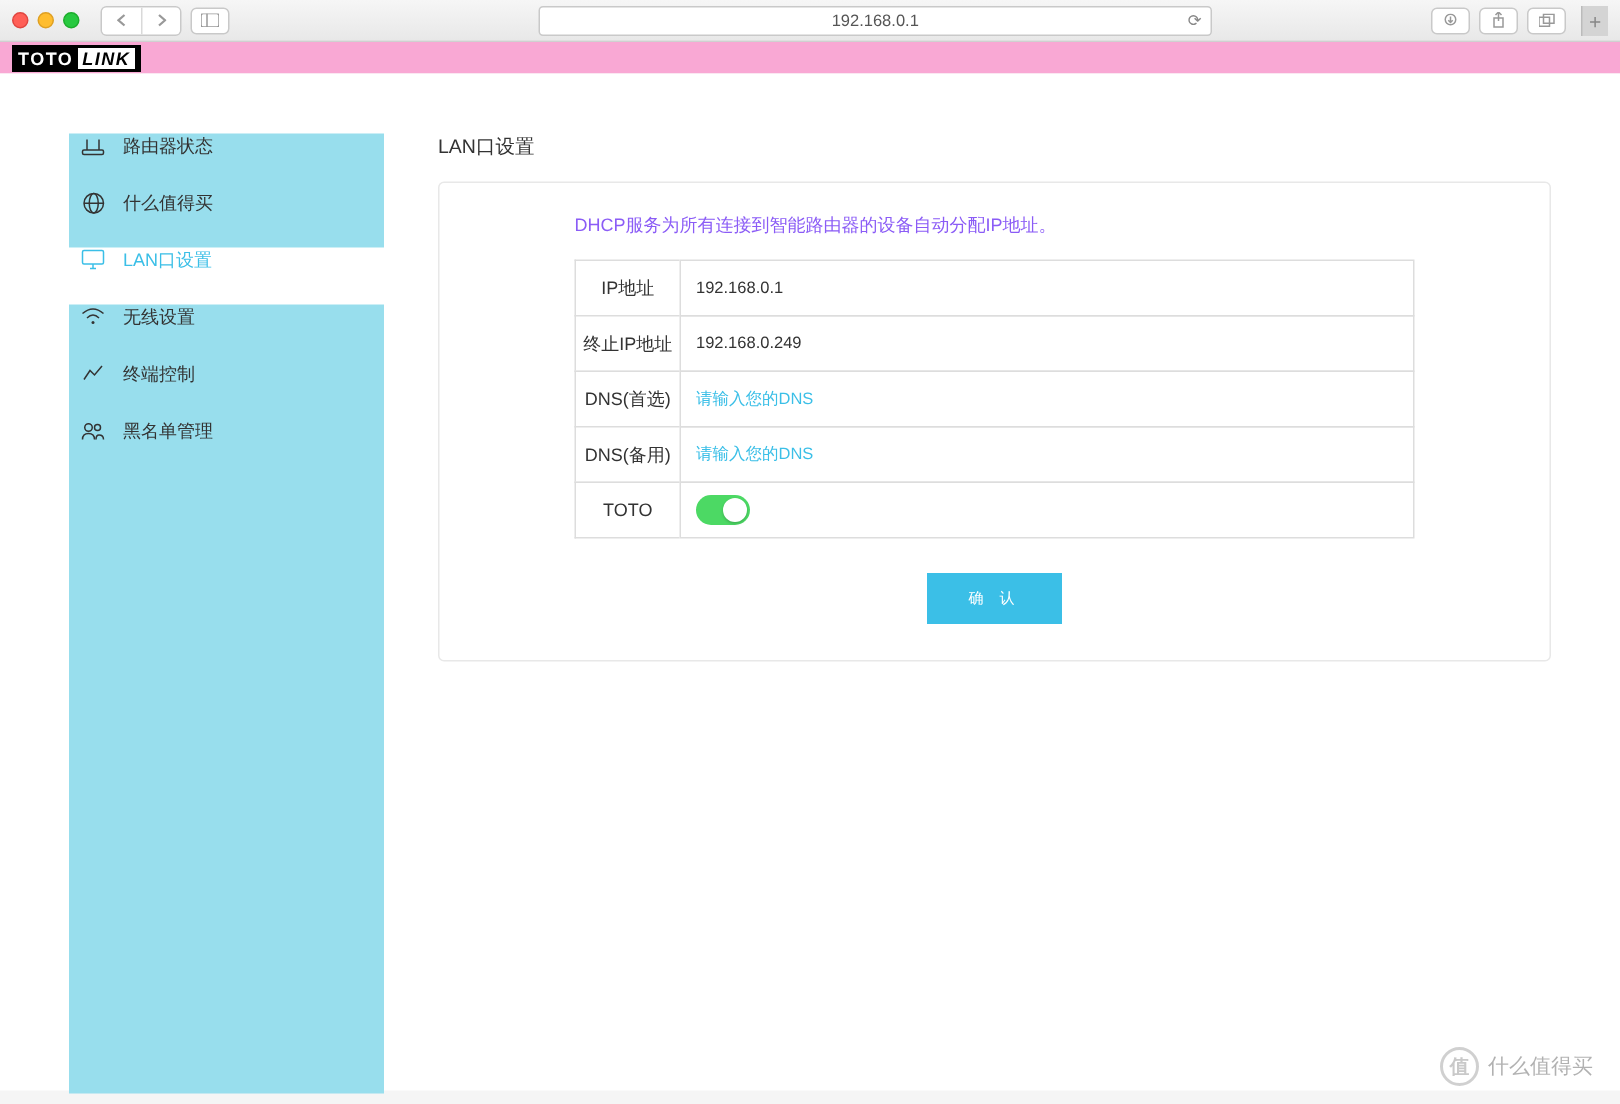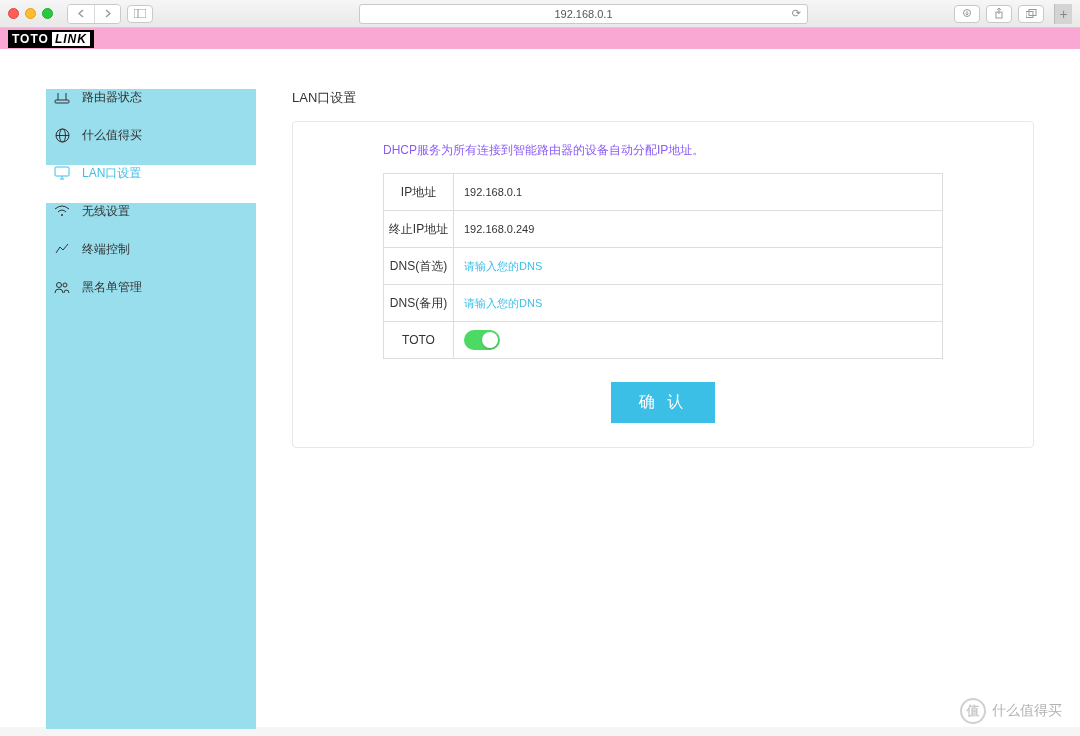--- a/index.html
+++ b/index.html
@@ -40,21 +40,21 @@
     .content-panel { border:1px solid #e8e8e8; border-radius:4px; padding: 20px 90px 24px 90px; }
     .info-text { font-size:12px; color:#8b5cf6; margin-bottom:14px;}
     .form-row { display:flex; margin-bottom:-1px;}
     .form-label { width:70px; border:1px solid #ddd; border-right:none; display:flex; align-items:center; justify-content:center; font-size:12px; color:#333; height:38px; background:#fff;}
     .form-input-wrap { flex:1; border:1px solid #ddd; height:38px; display:flex; align-items:center; padding:0 10px;}
     .form-input { border:none; outline:none; font-size:11px; color:#333; width:100%; }
     .form-input::placeholder { color:#3bbfe7; }
     .toggle { width:36px; height:20px; background:#4cd964; border-radius:10px; position:relative;}
     .toggle-knob { position:absolute; right:2px; top:2px; width:16px; height:16px; background:#fff; border-radius:50%; box-shadow:0 1px 2px rgba(0,0,0,0.2);}
     .submit-row { display:flex; justify-content:center; margin-top:24px;}
-    .submit-btn { background:#3bbfe7; color:#fff; border:none; padding:10px 28px; font-size:16px; cursor:pointer; letter-spacing:4px;}
+    .submit-btn { background:#3bbfe7; color:#fff; border:none; padding:10px 28px; font-size:10px; cursor:pointer; letter-spacing:4px;}
 
     
     .watermark { position:absolute; right:18px; bottom:12px; display:flex; align-items:center; gap:6px; opacity:0.45; font-size:14px; color:#555; font-weight:500;}
     .watermark-icon { width:26px; height:26px; border:2px solid #999; border-radius:50%; display:flex; align-items:center; justify-content:center; font-size:13px; color:#888; font-weight:bold;}
   </style>
 </head>
 <body>
 
 <div class="browser-chrome">
   <div class="traffic-lights">

